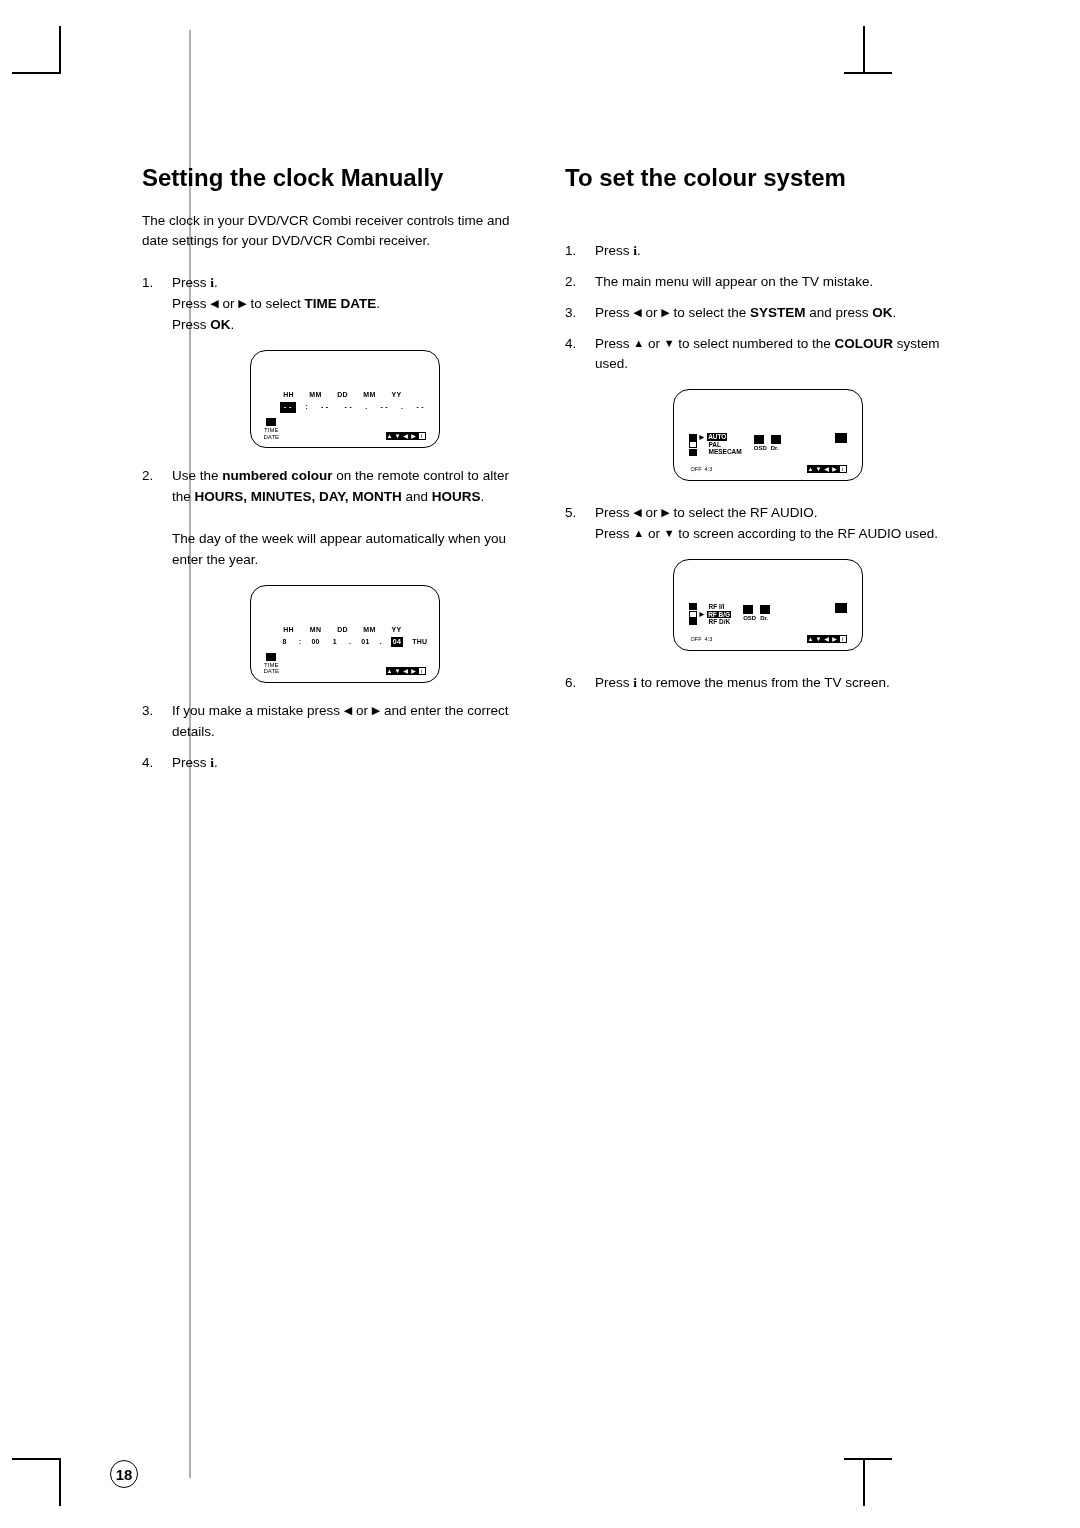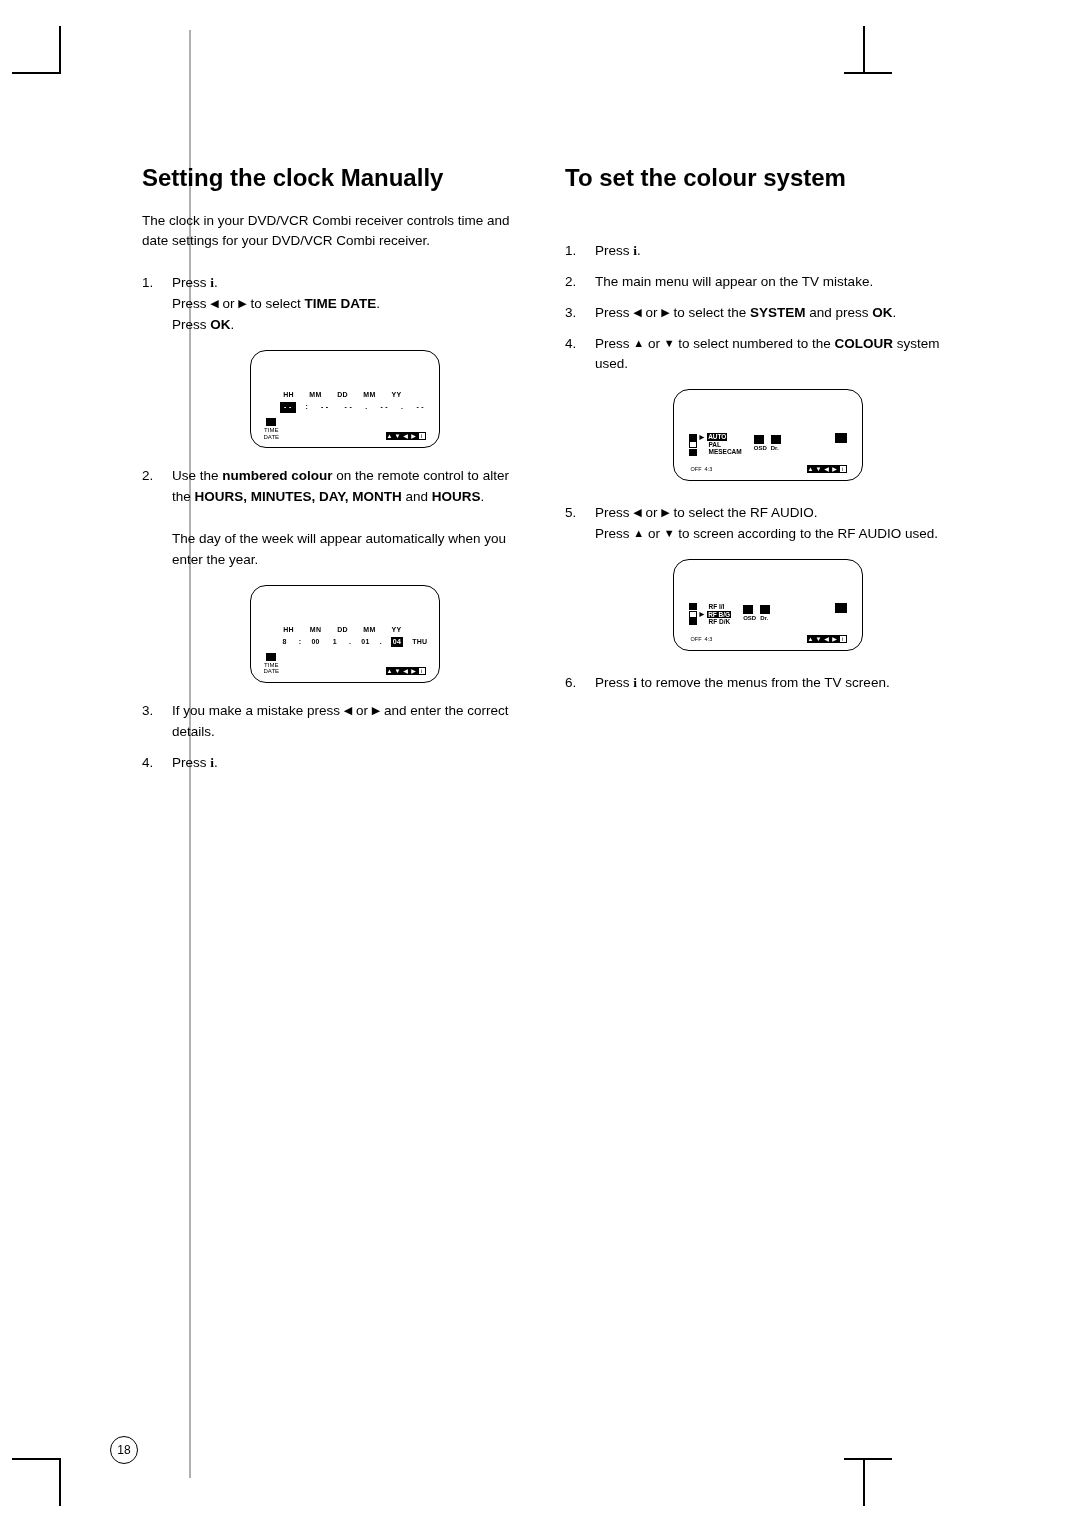--- a/index.html
+++ b/index.html
@@ -113,26 +113,26 @@
   .sys-mid .lbl { font-size:6px; }
   .sys-right { margin-left:auto; }
   .sys-right .rsq { width:12px; height:10px; background:#000; }
   .sys-foot {
     position:absolute; left:18px; bottom:8px; right:16px;
     font-size:5.5px; display:flex; justify-content:space-between; align-items:center;
   }
 
   .pagenum {
     position:absolute;
-    left:110px; bottom:64px;
+    left:110px; bottom:40px;
     width:26px; height:26px;
     border:1.5px solid #000;
     border-radius:50%;
     display:flex; align-items:center; justify-content:center;
-    font-size:12px; font-weight:normal;
+    font-size:15px; font-weight:bold;
   }
 </style>
 </head>
 <body>
 
 <div class="crop h" style="left:12px; top:72px;"></div>
 <div class="crop v" style="left:59px; top:26px;"></div>
 <div class="crop h" style="right:188px; top:72px;"></div>
 <div class="crop v" style="right:215px; top:26px;"></div>
 <div class="crop h" style="left:12px; bottom:68px;"></div>

